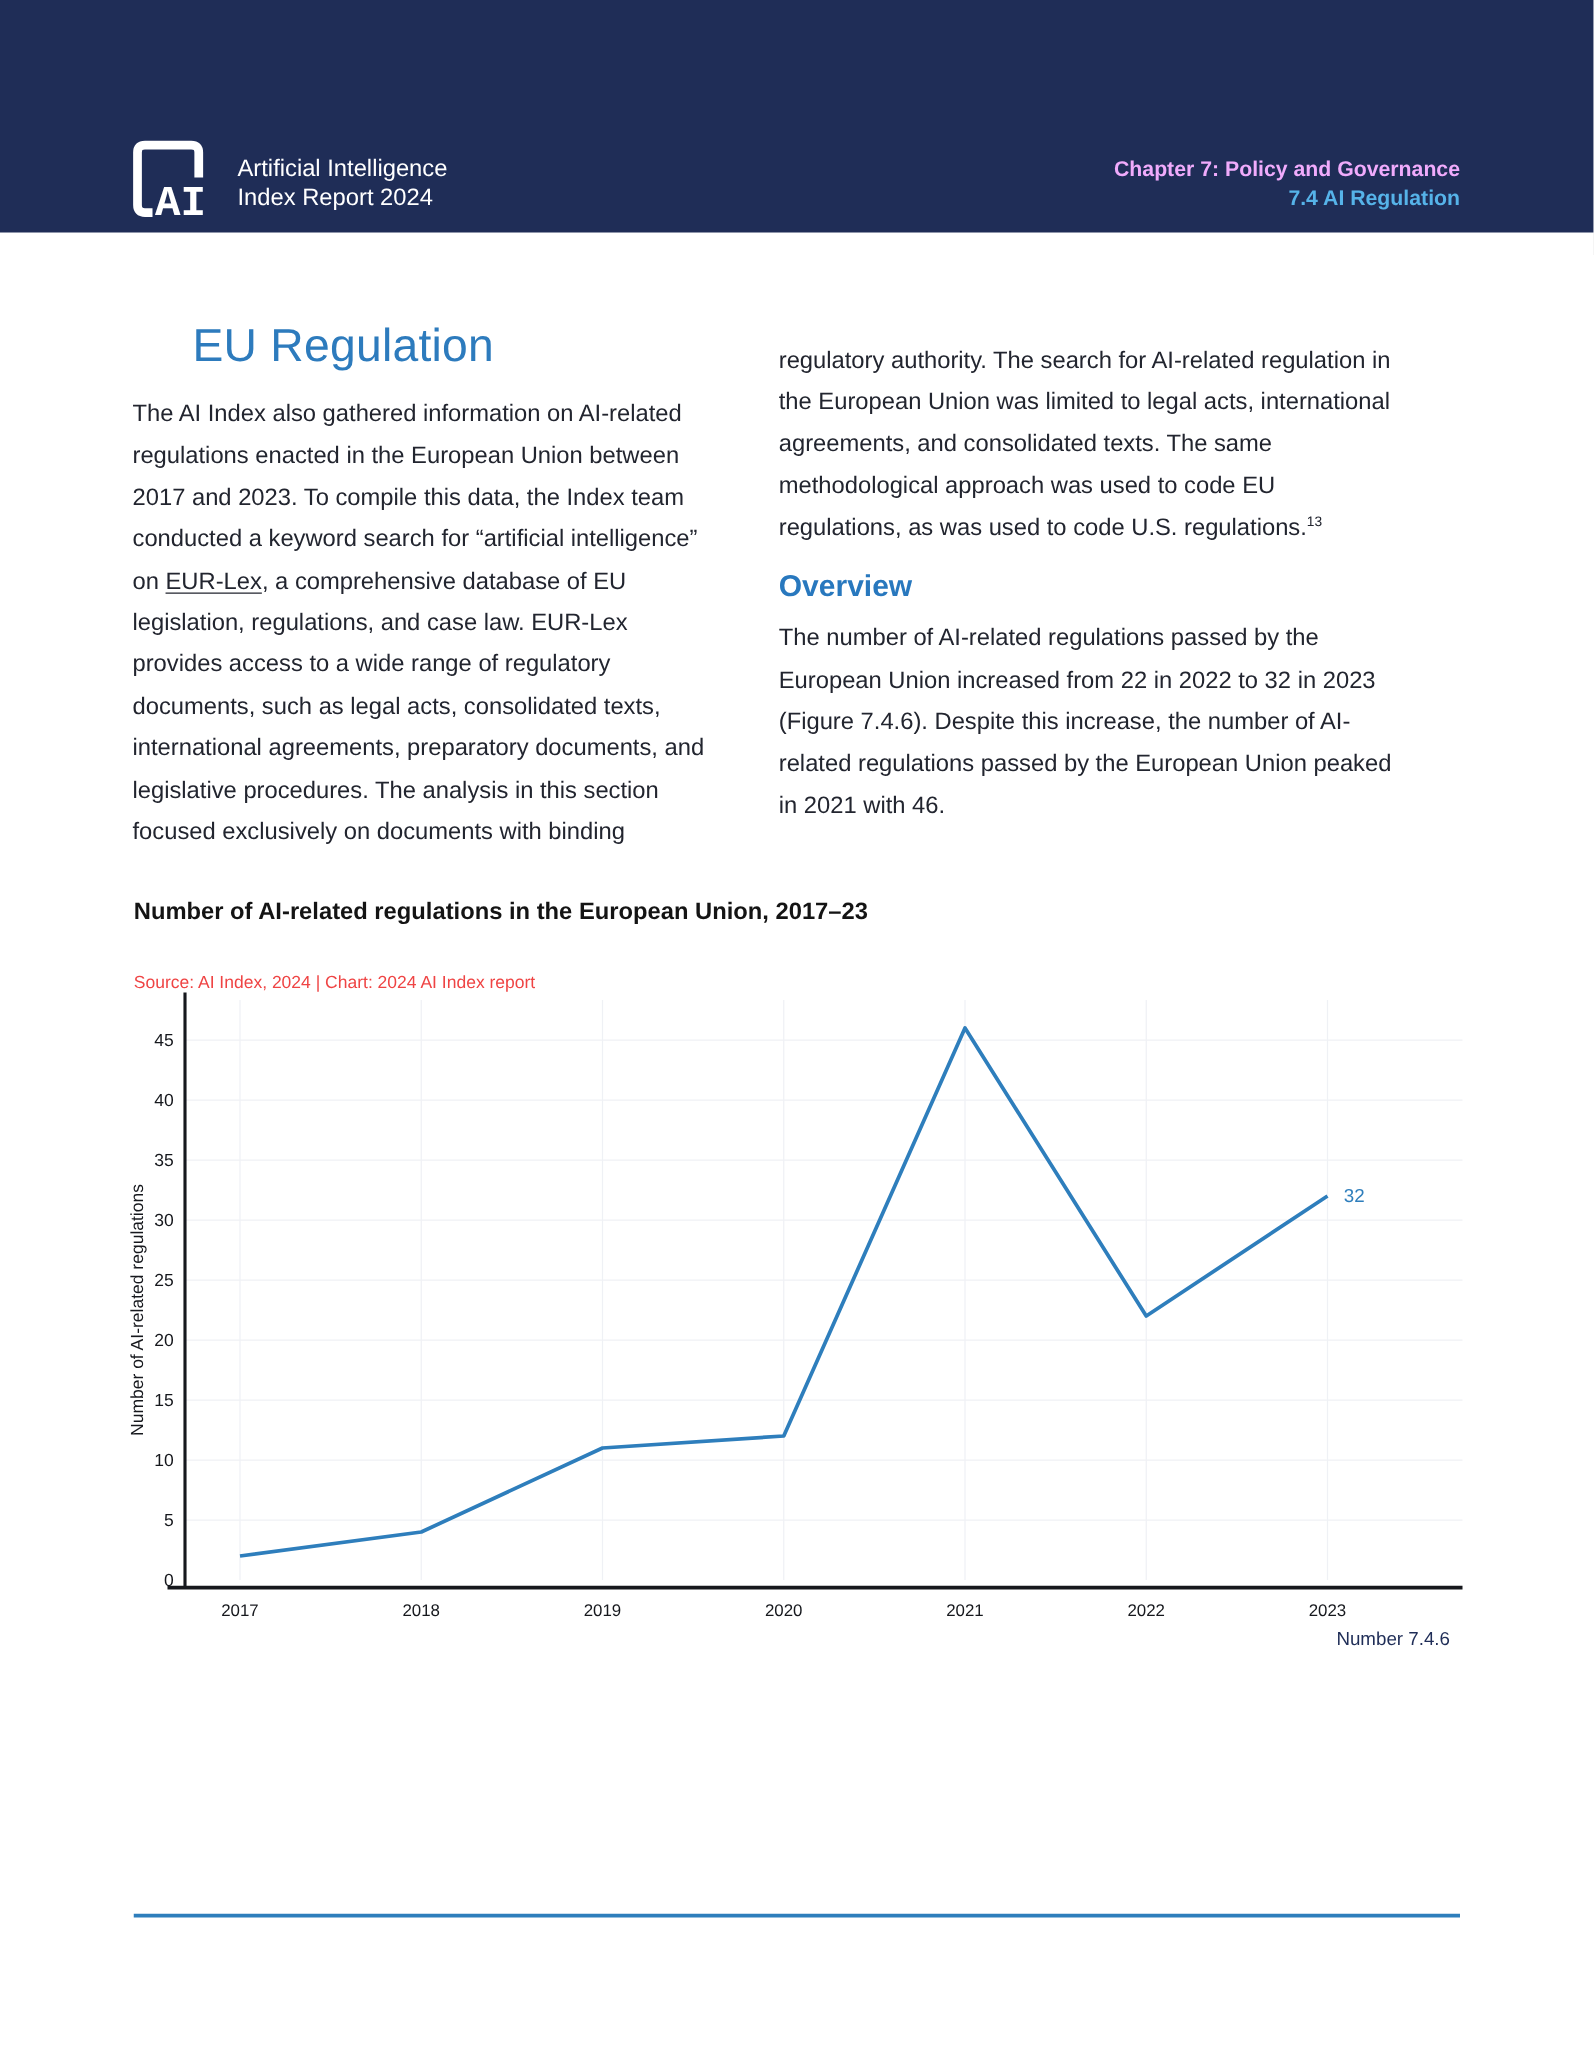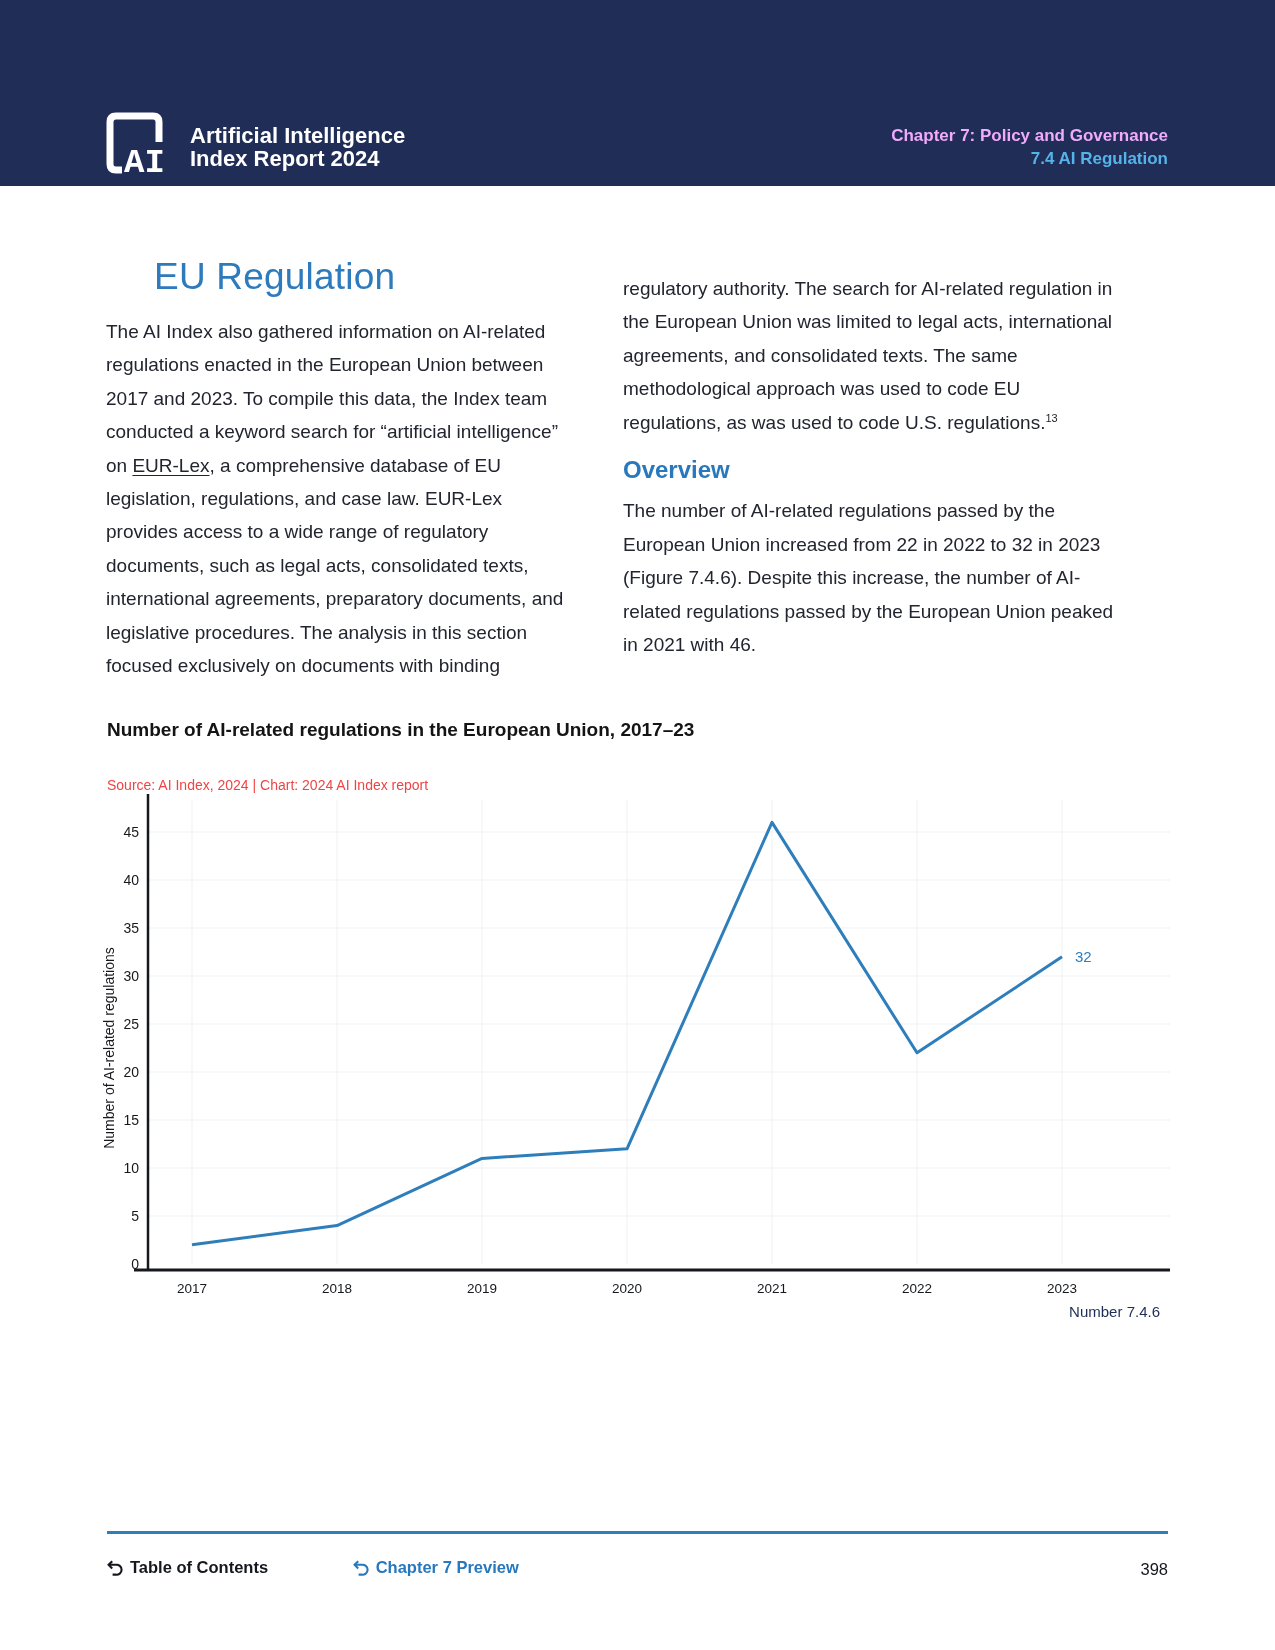--- a/index.html
+++ b/index.html
@@ -5,21 +5,21 @@
   * { margin:0; padding:0; box-sizing:border-box; }
   html,body { background:#e8e8e8; }
   .page {
     position:relative; width:1275px; height:1650px; background:#ffffff;
     font-family:"Liberation Sans", sans-serif; color:#22252f; overflow:hidden;
     margin:0 auto;
   }
   
   .header { position:absolute; left:0; top:0; width:1275px; height:186px; background:#1f2d57; }
   .logo { position:absolute; left:106px; top:112px; }
-  .brand { position:absolute; left:190px; top:124px; color:#ffffff; font-weight:bold; font-size:22px; line-height:23px; }
+  .brand { position:absolute; left:190px; top:124px; color:#ffffff; font-weight:normal; font-size:19px; line-height:23px; }
   .chapter-block { position:absolute; right:107px; top:124px; text-align:right; font-weight:bold; font-size:17px; line-height:23px; }
   .chapter-line { color:#f0abfc; }
   .section-line { color:#56b3e9; }
   
   .page-title { position:absolute; left:106px; top:256px; font-size:37px; font-weight:500; color:#2d7bbd; letter-spacing:0.2px;margin-left:48px; }
   .col-left  { position:absolute; left:106px; top:315px; width:468px; font-size:19px; line-height:33.4px; color:#22252f; }
   .col-right { position:absolute; left:623px; top:272px; width:496px; font-size:19px; line-height:33.4px; color:#22252f; }
   .body-link { text-decoration:underline; text-underline-offset:3px; color:inherit; cursor:pointer; }
   sup.fn { font-size:11px; vertical-align:super; line-height:0; }
   .overview-h { color:#2878be; font-weight:bold; font-size:24px; margin:14px 0 8px 0; }
@@ -114,31 +114,14 @@
         <text x="817" y="501" text-anchor="middle" font-size="13.5" fill="#16181d">2022</text>
         <text x="962" y="501" text-anchor="middle" font-size="13.5" fill="#16181d">2023</text>
         <polyline points="92,452.8 237,433.6 382,366.4 527,356.8 672,30.400000000000034 817,260.8 962,164.8" fill="none" stroke="#2e7ebc" stroke-width="3" stroke-linejoin="round"></polyline>
         <text x="975" y="169.8" font-size="15" fill="#2e7ebc">32</text>
         <text x="14" y="256" font-size="14" fill="#16181d" text-anchor="middle" transform="rotate(-90 14 256)">Number of AI-related regulations</text>
       </svg>
   </div>
   <div class="figure-caption">Number 7.4.6</div>
 
   <div class="footer-rule"></div>
-  <div class="footer">
-    <span class="footer-item toc">
-      <svg class="back-icon" viewBox="0 0 16 16">
-        <path d="M5.2 1.2 L1.6 4.8 L5.2 8.4" fill="none" stroke="#15171f" stroke-width="2.1"></path>
-        <path d="M2.2 4.8 H8.6 A5.0 5.0 0 1 1 8.6 14.6 H5.6" fill="none" stroke="#15171f" stroke-width="2.1"></path>
-      </svg>
-      <span>Table of Contents</span>
-    </span>
-    <span class="footer-item preview">
-      <svg class="back-icon" viewBox="0 0 16 16">
-        <path d="M5.2 1.2 L1.6 4.8 L5.2 8.4" fill="none" stroke="#2878be" stroke-width="2.1"></path>
-        <path d="M2.2 4.8 H8.6 A5.0 5.0 0 1 1 8.6 14.6 H5.6" fill="none" stroke="#2878be" stroke-width="2.1"></path>
-      </svg>
-      <span>Chapter 7 Preview</span>
-    </span>
-    <span class="page-num">398</span>
-  </div>
 
 </div>
 
 </body></html>

